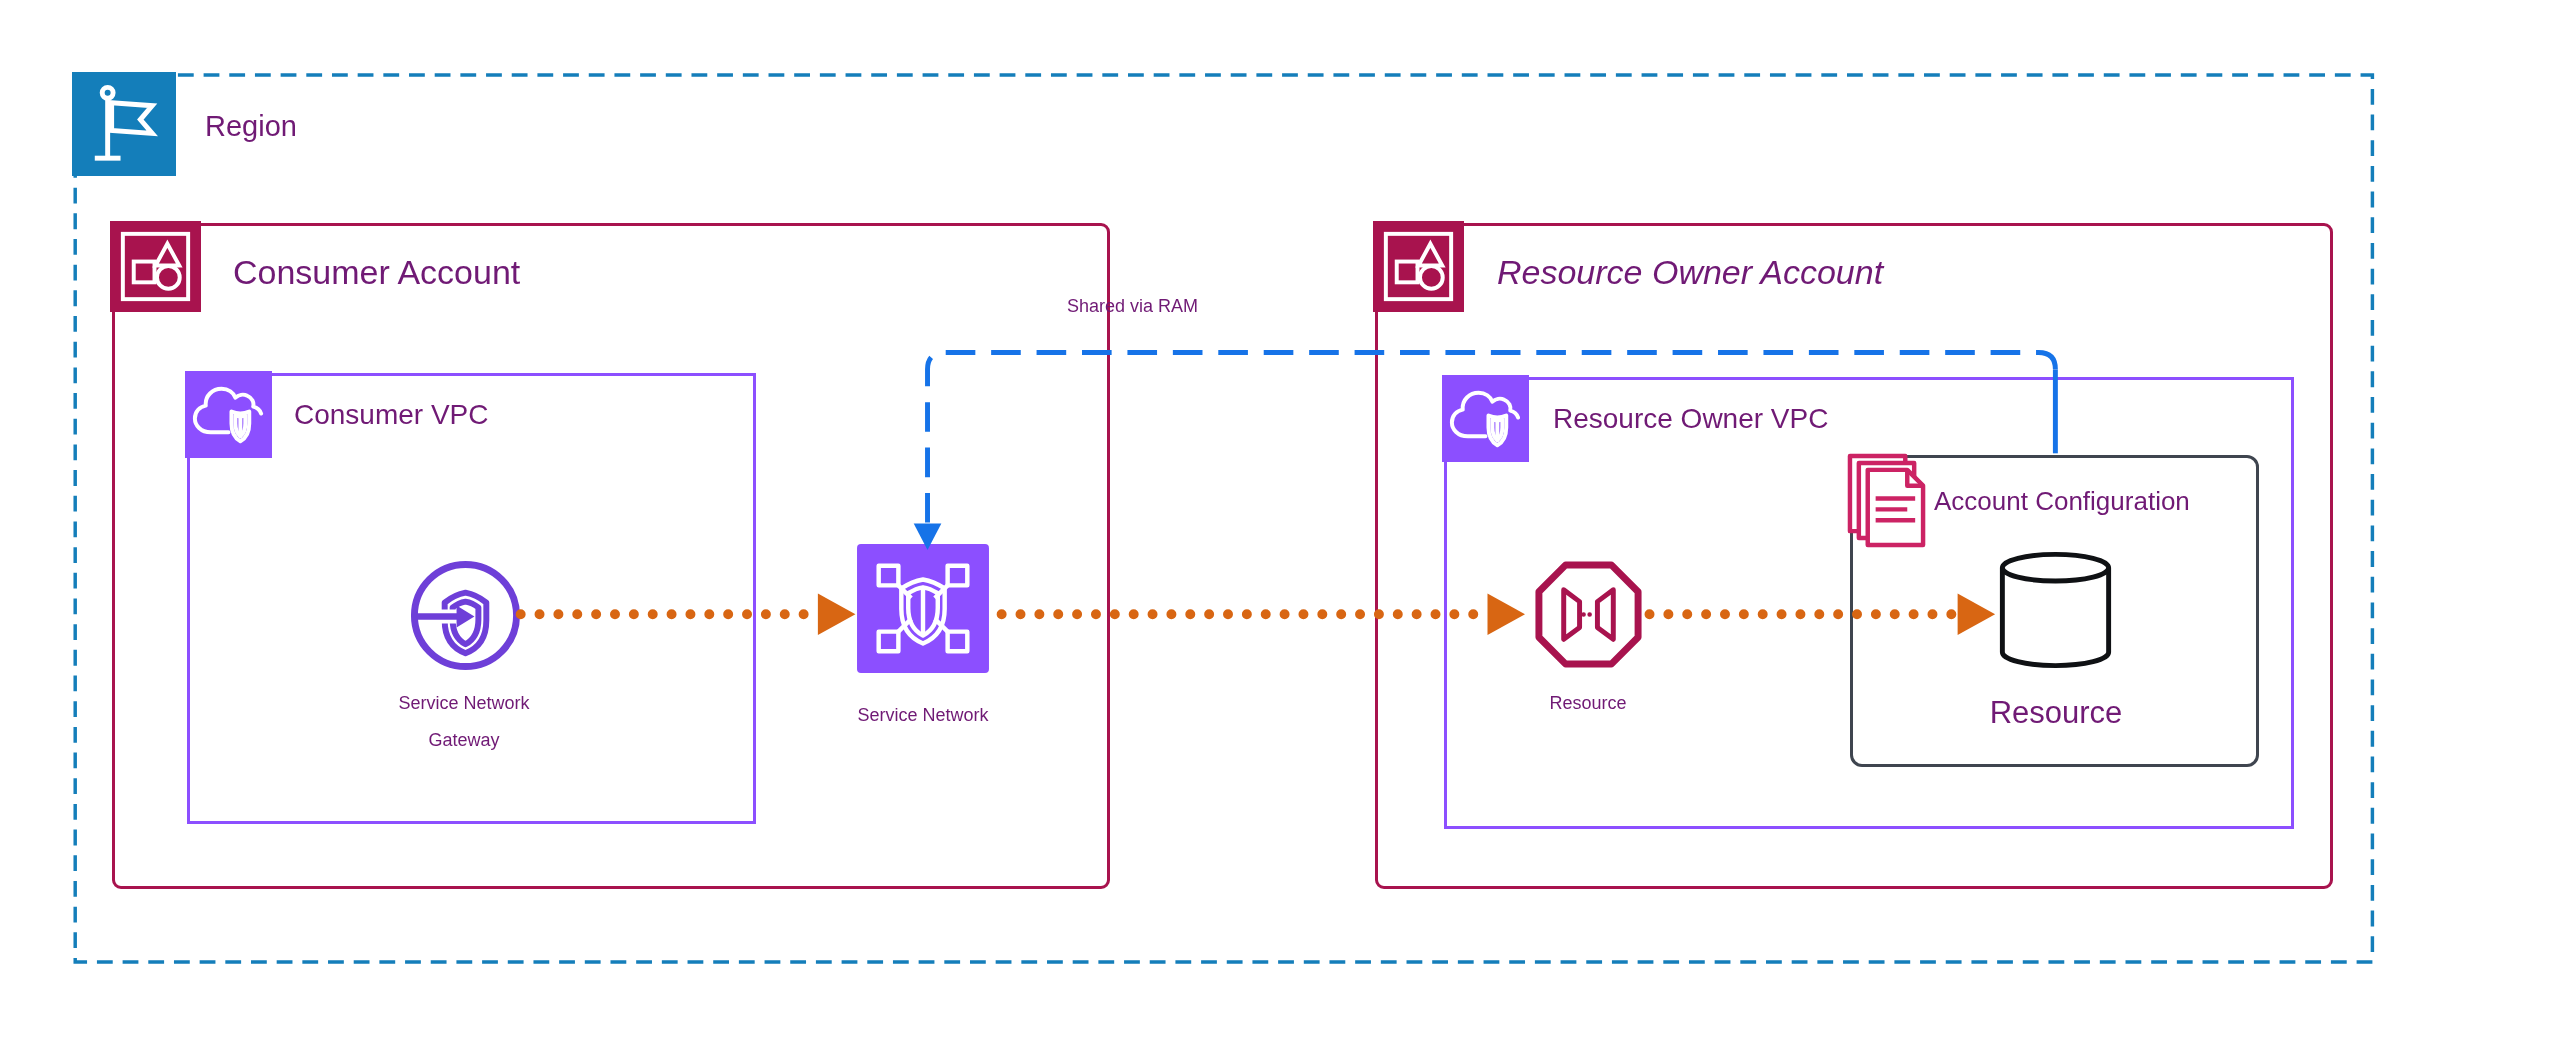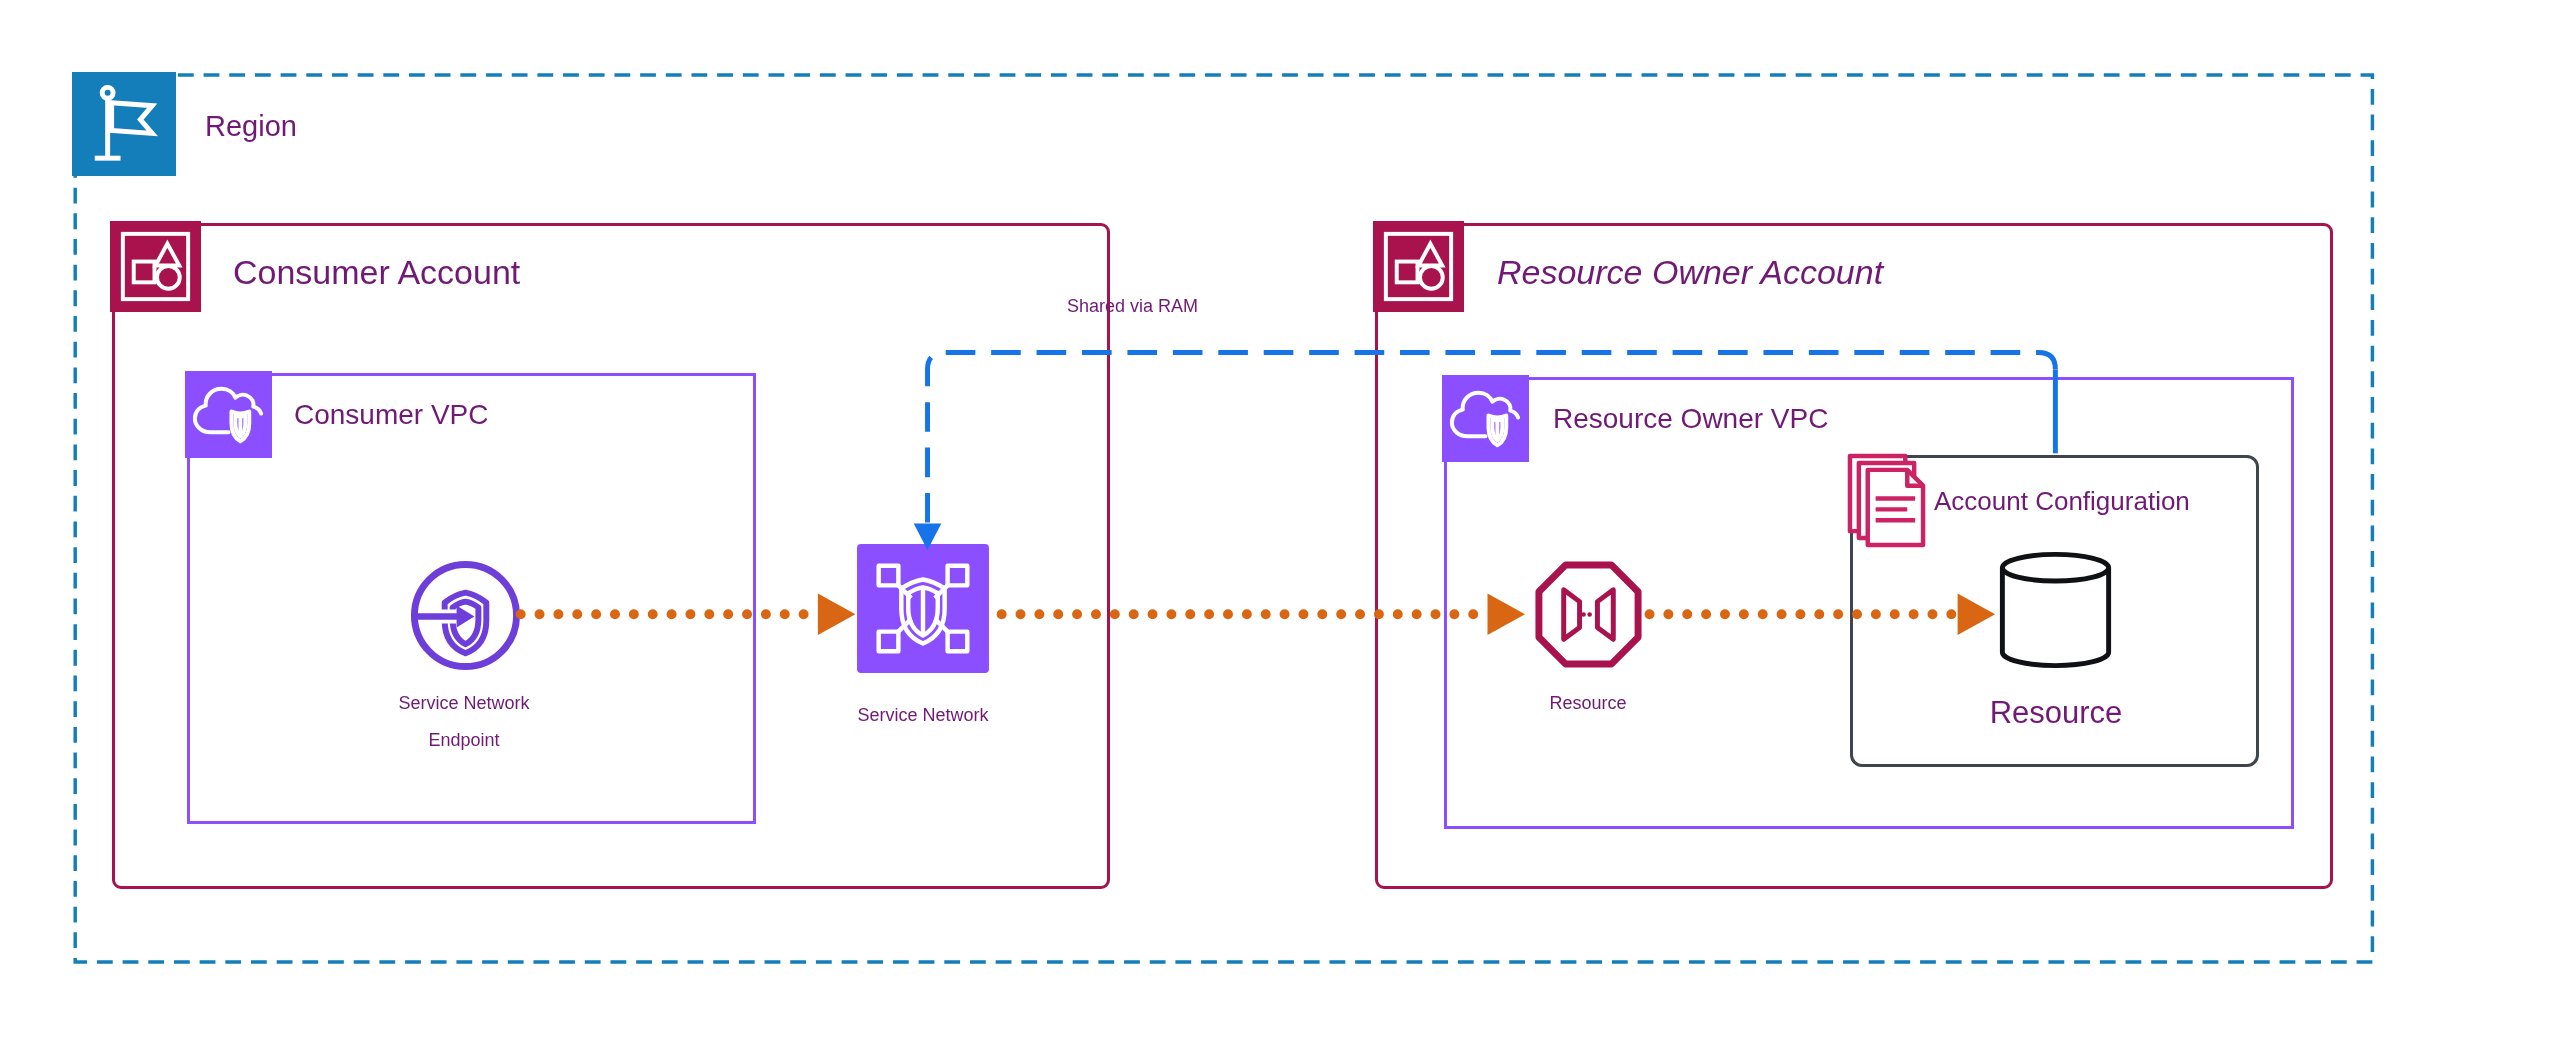--- a/index.html
+++ b/index.html
@@ -72,21 +72,21 @@
     <g stroke="#6E3FD8" stroke-width="6" fill="none" stroke-linejoin="round">
       <path d="M 38,46 Q 48,38 59,36 Q 70,38 80,46 L 80,64 Q 80,89 59,97 Q 38,89 38,64 Z"></path>
       <path d="M 46,51 Q 52,46 59,45 Q 66,46 72,51 L 72,63 Q 72,81 59,88 Q 46,81 46,63 Z"></path>
     </g>
     <line x1="12" y1="60" x2="62" y2="60" stroke="#fff" stroke-width="14"></line>
     <line x1="10" y1="60" x2="52" y2="60" stroke="#6E3FD8" stroke-width="6.5"></line>
     <polygon points="50,49 50,71 68,60" fill="#6E3FD8"></polygon>
   </svg>
   <div class="lbl lbl-node" style="left:316px;top:685px;">
     <div>Service Network</div>
-    <div>Endpoint</div>
+    <div>Gateway</div>
   </div>
 
   <svg class="abs" style="left:857px;top:544px;" width="132" height="129" viewBox="0 0 134 131">
     <rect x="0" y="0" width="134" height="131" rx="4" fill="#8C4FFF"></rect>
     <g stroke="#fff" stroke-width="4.5" fill="none" stroke-linejoin="round">
       <rect x="22" y="22" width="20" height="20"></rect>
       <rect x="92" y="22" width="20" height="20"></rect>
       <rect x="22" y="89" width="20" height="20"></rect>
       <rect x="92" y="89" width="20" height="20"></rect>
       <line x1="42" y1="42" x2="55" y2="55"></line>

